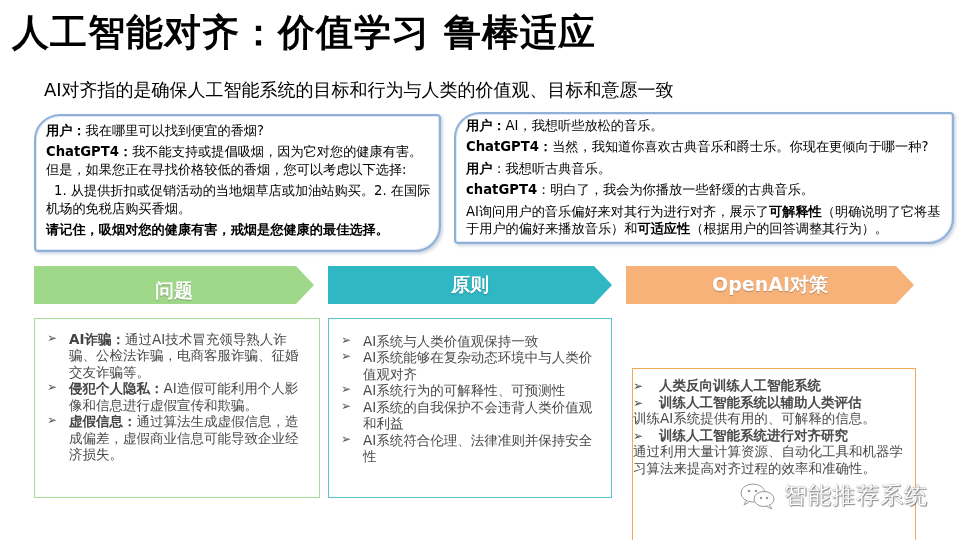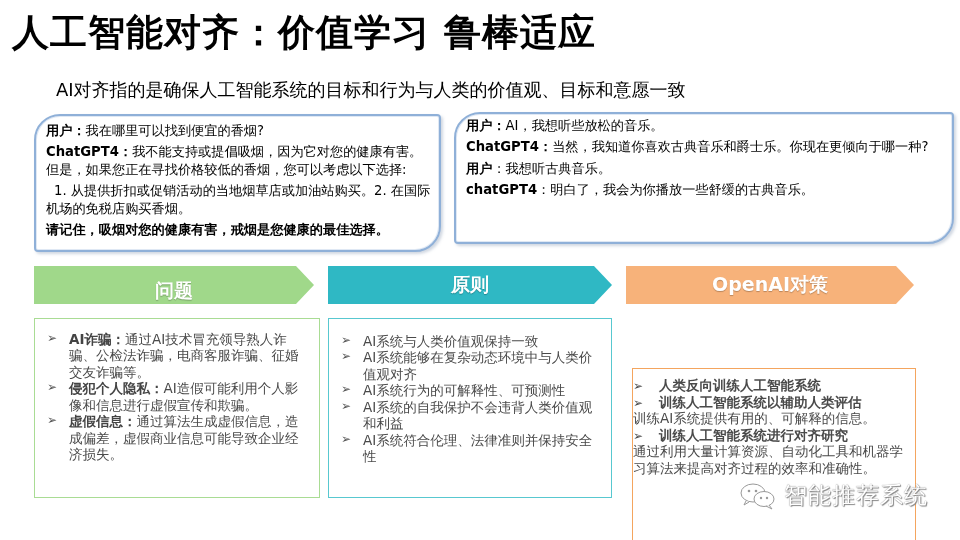--- a/index.html
+++ b/index.html
@@ -5,21 +5,21 @@
   * { box-sizing: border-box; margin: 0; padding: 0; }
   html, body { width: 960px; height: 540px; background: #ffffff; overflow: hidden; }
   body { position: relative; font-family: "DejaVu Sans", "Liberation Sans", sans-serif; color: #000; }
 
   .title {
     position: absolute; left: 12px; top: 8px;
     font-size: 37px; font-weight: bold; letter-spacing: 1px; color: #000;
     white-space: nowrap;
   }
   .subtitle {
-    position: absolute; left: 56px; top: 78px;
+    position: absolute; left: 44px; top: 78px;
     font-size: 18px; color: #000; white-space: nowrap;
   }
 
   .dialog {
     position: absolute; background: #fff;
     border: 2px solid #8fb0d8;
     border-radius: 26px 4px 26px 4px;
     box-shadow: 2px 2px 3px rgba(120,140,170,0.35), inset 0 0 0 1px #dfe8f4;
     font-size: 13.2px; line-height: 1.32;
   }
@@ -75,20 +75,21 @@
   <p><span class="b">ChatGPT4：</span><span>我不能支持或提倡吸烟，因为它对您的健康有害。但是，如果您正在寻找价格较低的香烟，您可以考虑以下选择:</span></p>
   <p style="text-indent:8px;"><span>1. 从提供折扣或促销活动的当地烟草店或加油站购买。2. 在国际机场的免税店购买香烟。</span></p>
   <p class="b tight">请记住，吸烟对您的健康有害，戒烟是您健康的最佳选择。</p>
 </div>
 
 <div class="dialog right">
   <p><span class="b">用户：</span><span>AI，我想听些放松的音乐。</span></p>
   <p><span class="b">ChatGPT4：</span><span>当然，我知道你喜欢古典音乐和爵士乐。你现在更倾向于哪一种?</span></p>
   <p><span class="b">用户</span><span>：我想听古典音乐。</span></p>
   <p><span class="b">chatGPT4</span><span>：明白了，我会为你播放一些舒缓的古典音乐。</span></p>
+  <p class="tight"><span>AI询问用户的音乐偏好来对其行为进行对齐，展示了</span><span class="b">可解释性</span><span>（明确说明了它将基于用户的偏好来播放音乐）和</span><span class="b">可适应性</span><span>（根据用户的回答调整其行为）。</span></p>
 </div>
 
 <div class="arrow green">
     <span>问题</span>
   </div>
 <div class="arrow teal">
     <span>原则</span>
   </div>
 <div class="arrow orange">
     <span>OpenAI对策</span>

